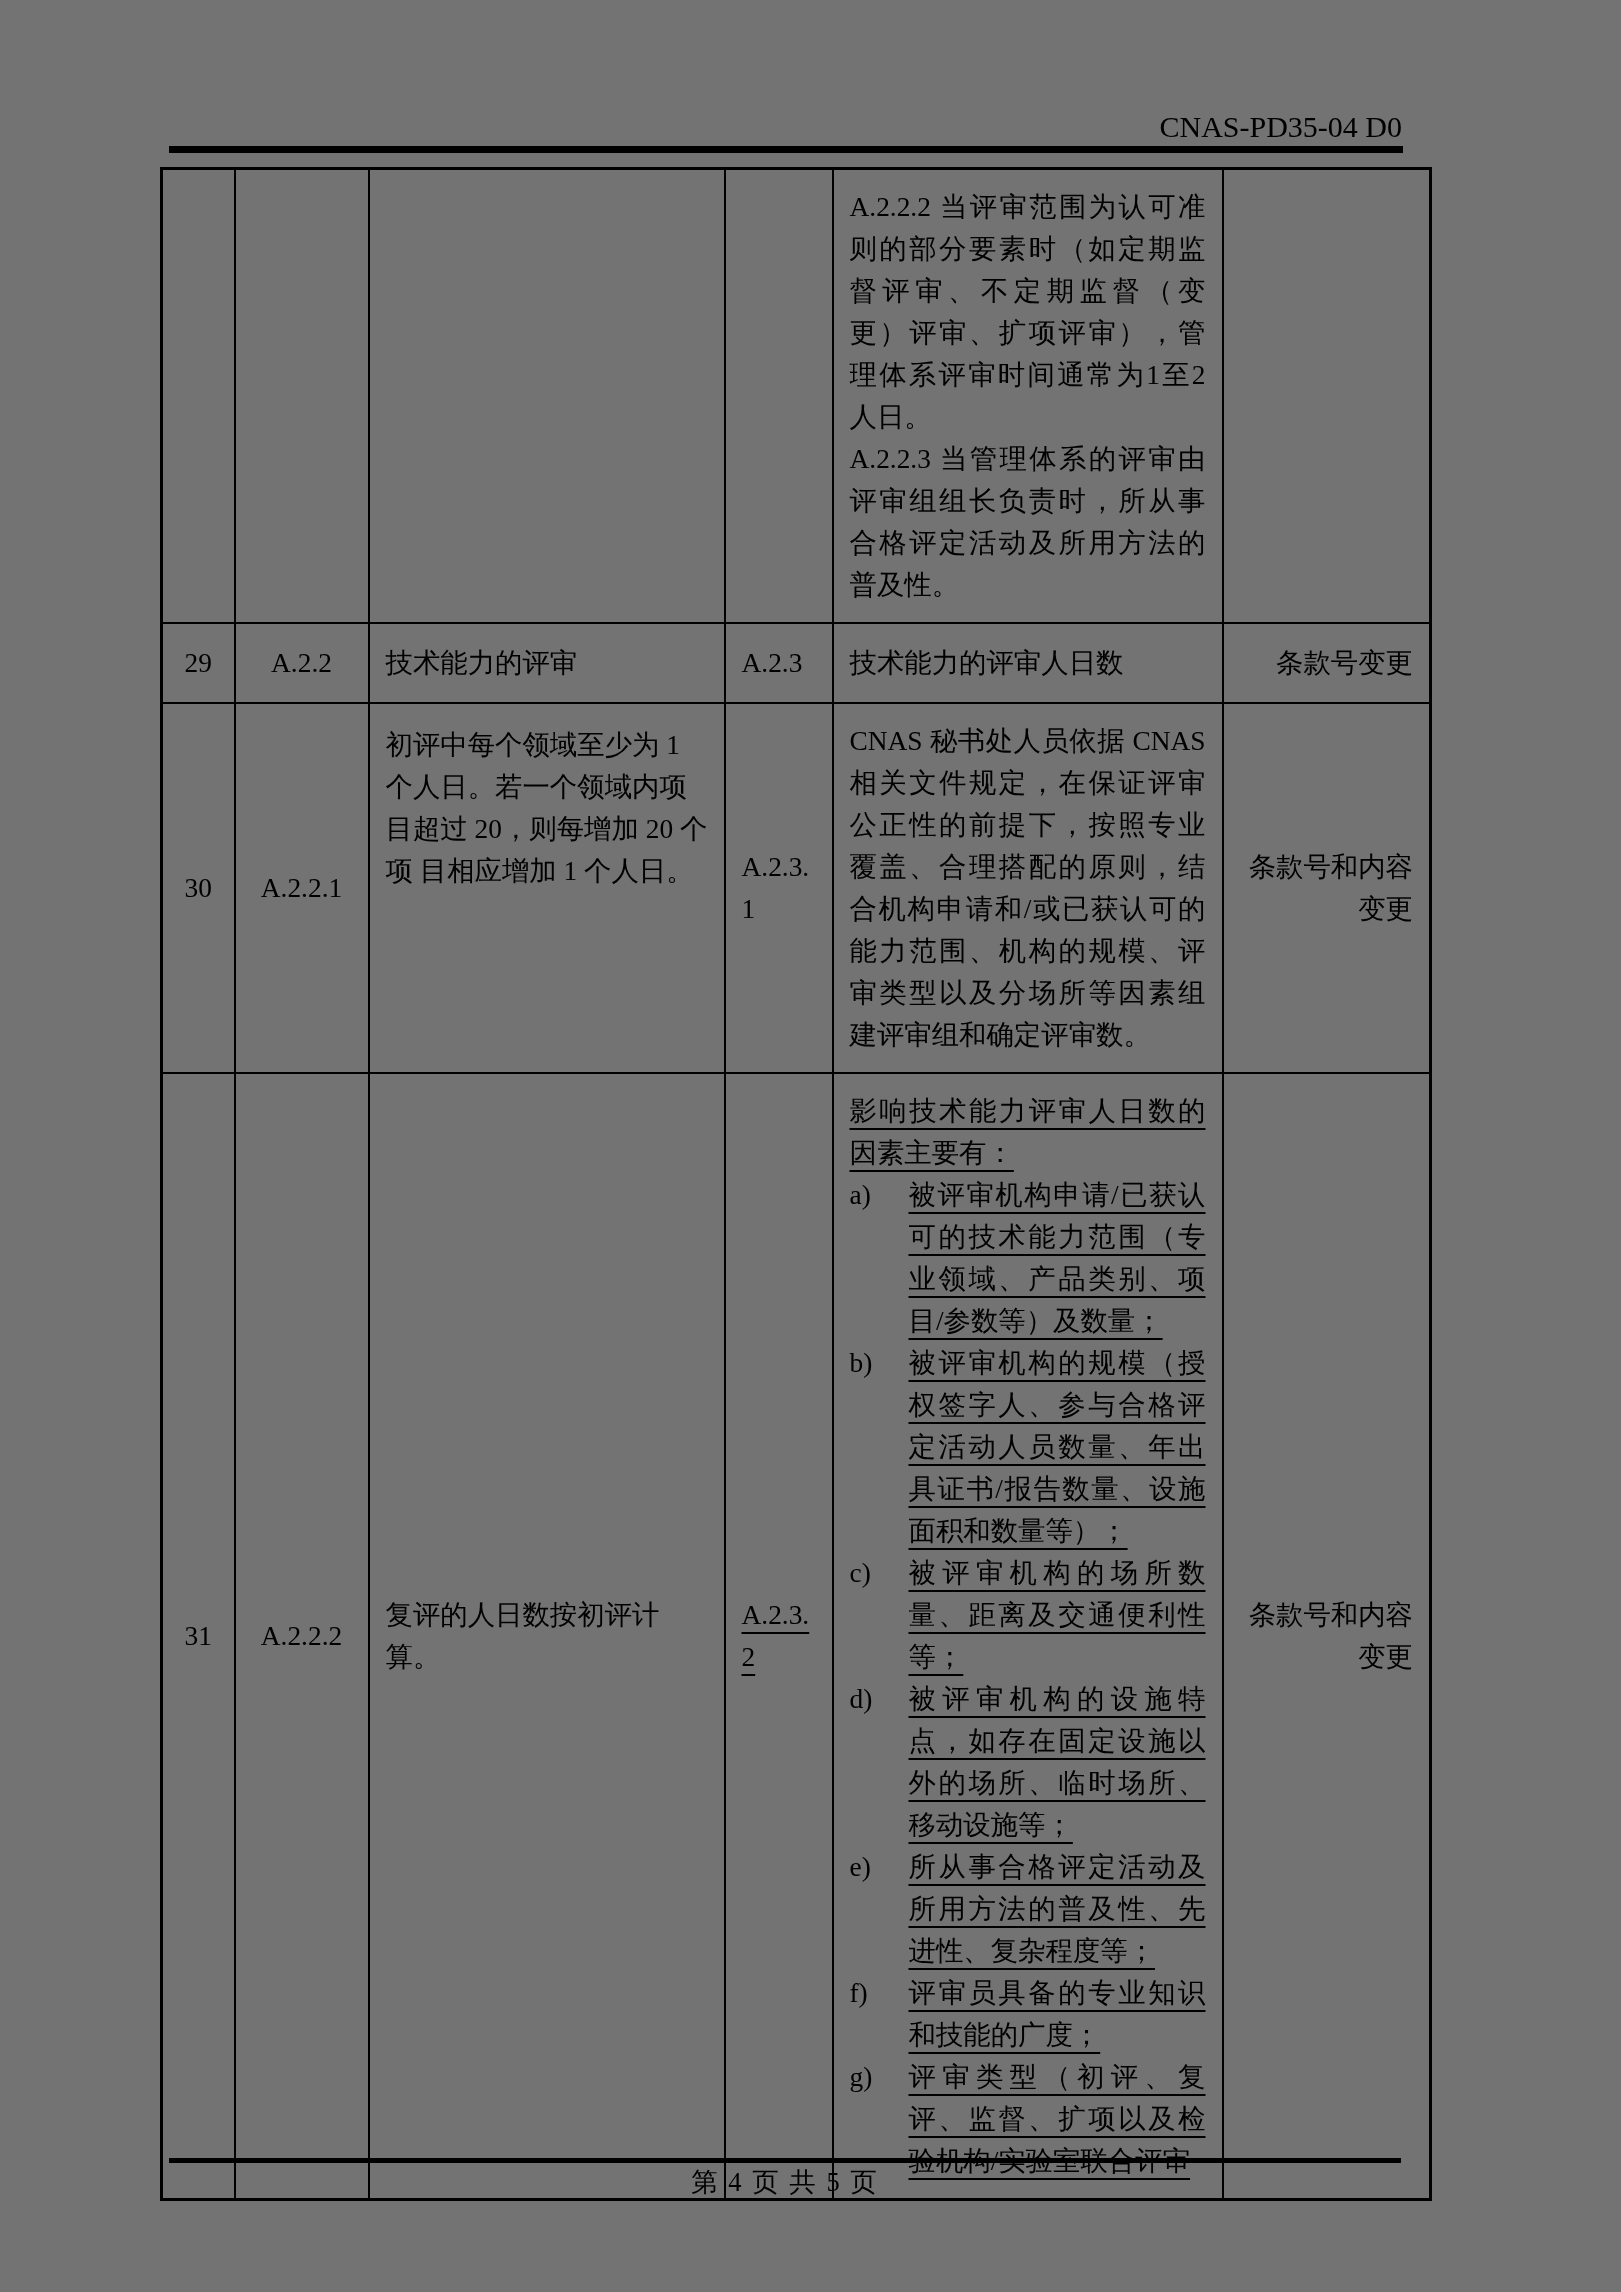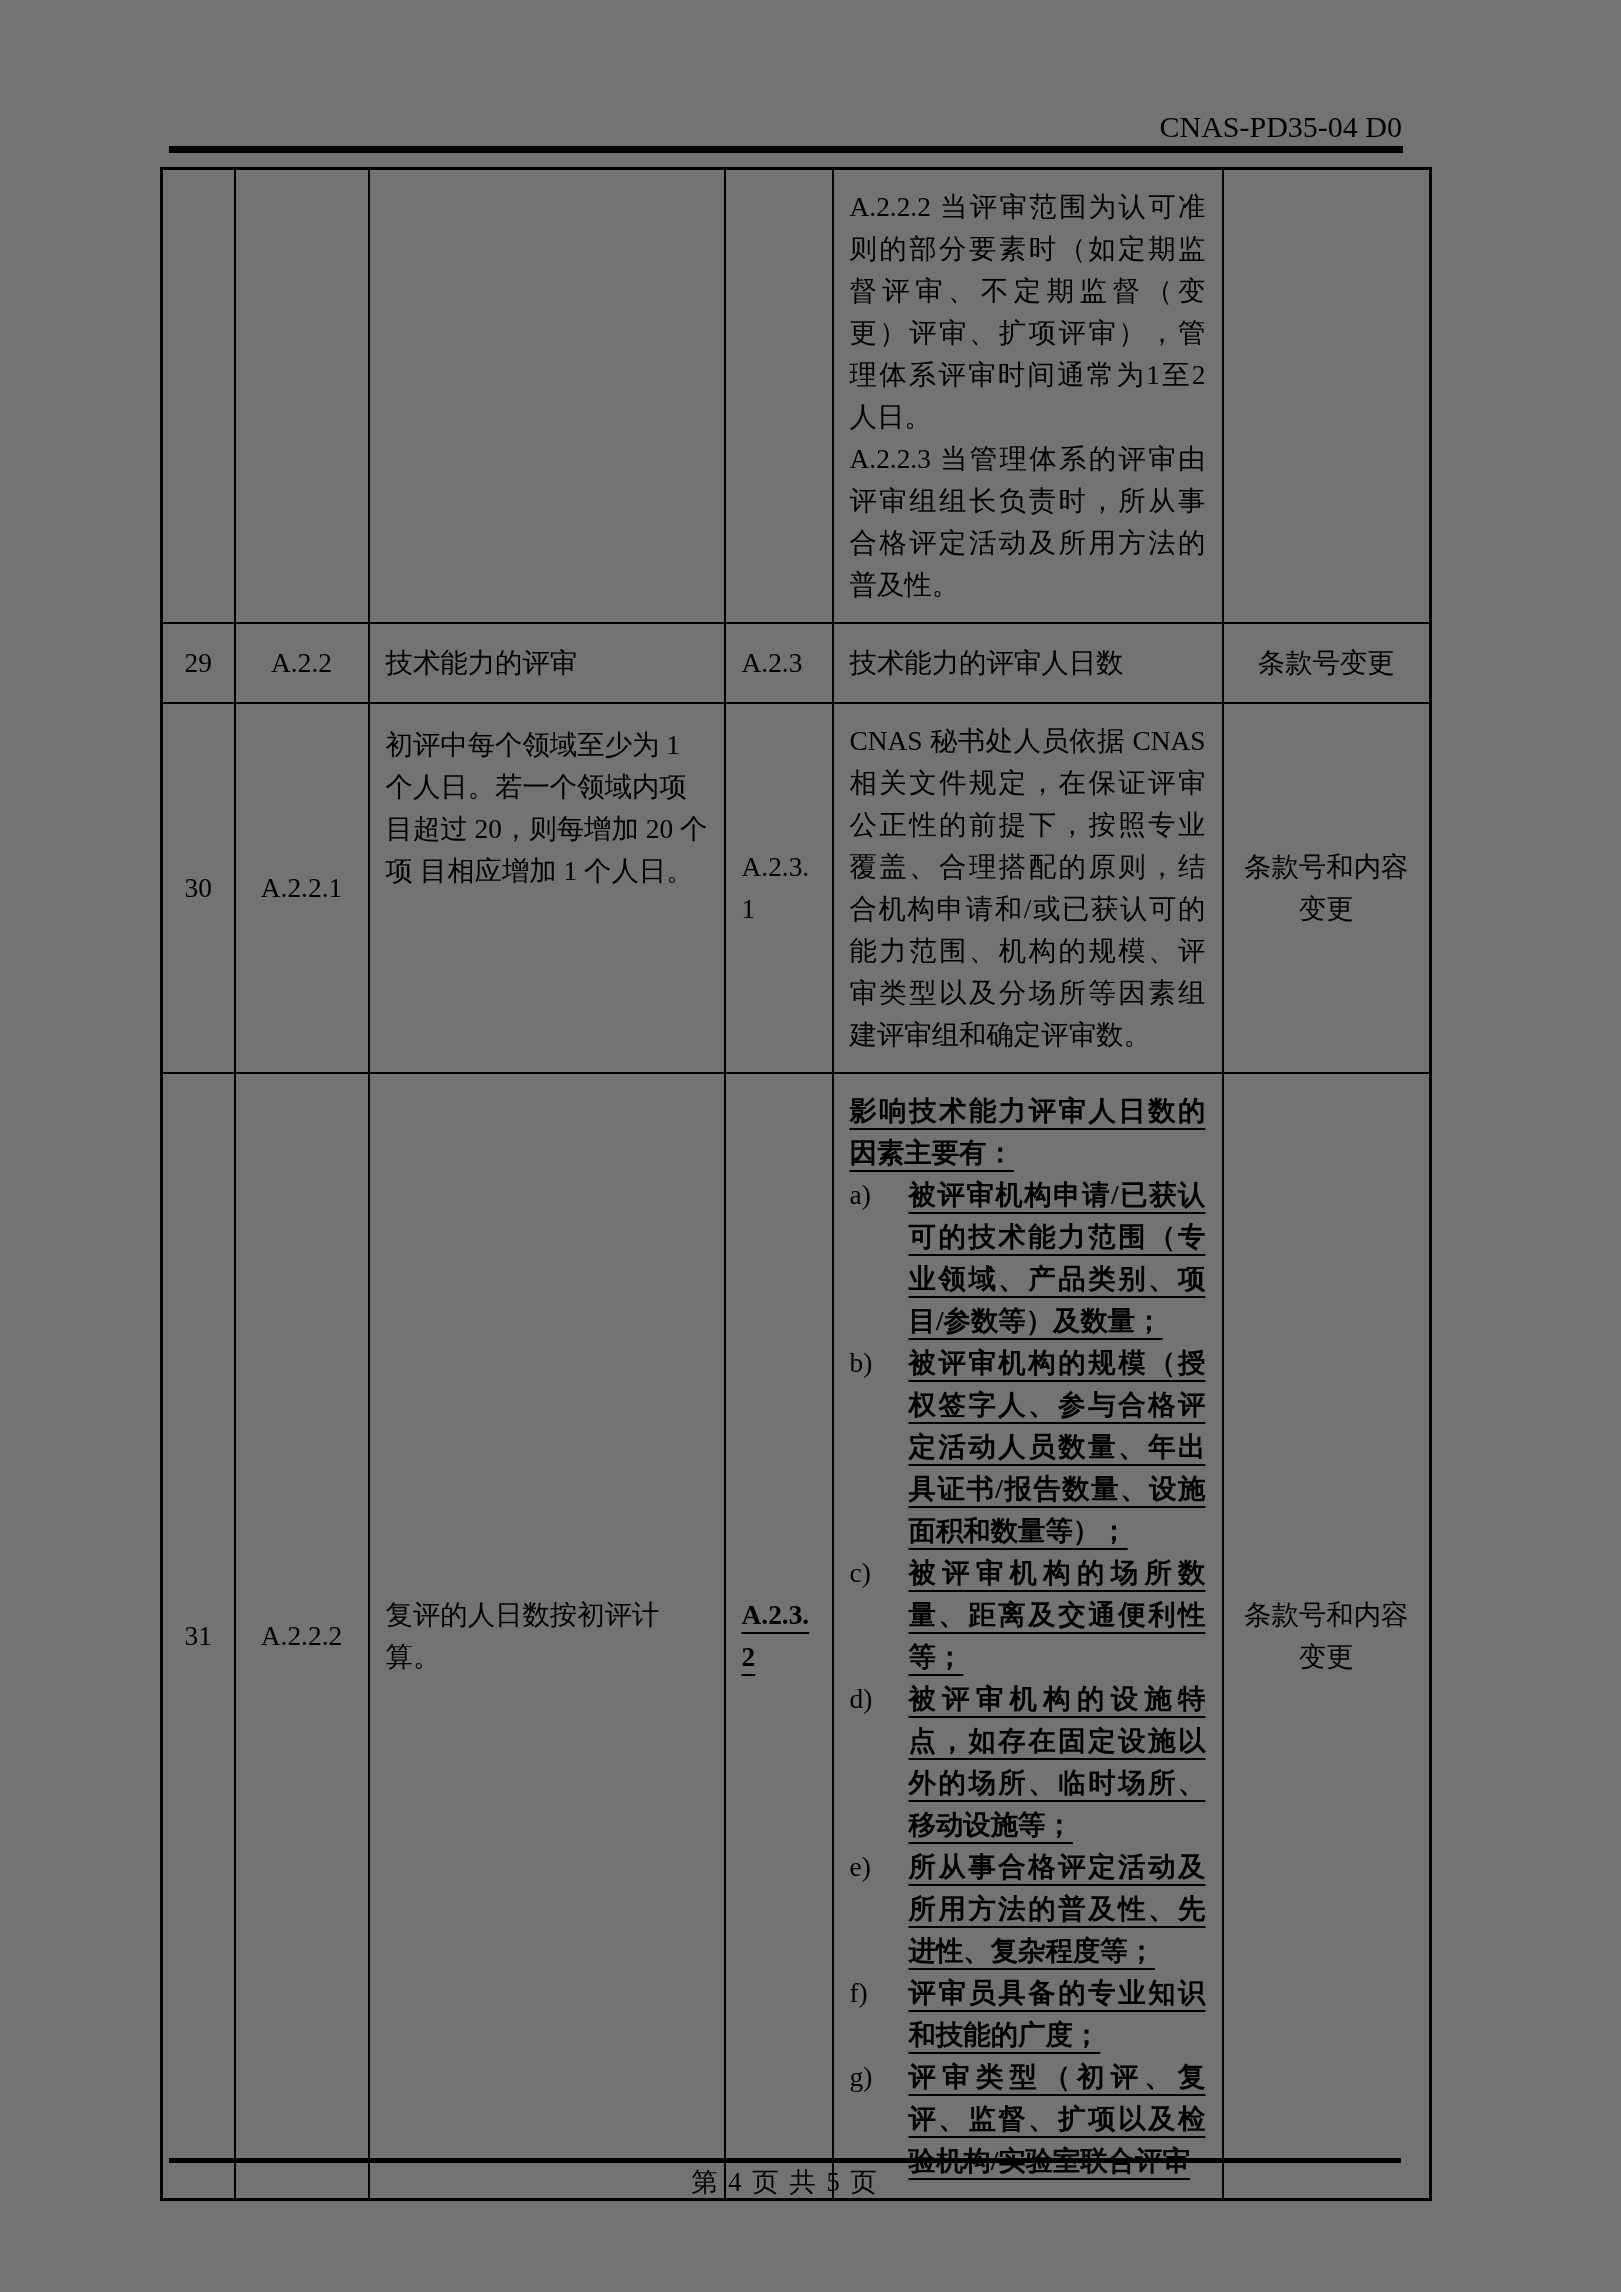--- a/index.html
+++ b/index.html
@@ -59,24 +59,23 @@
     vertical-align:top;
     text-align:justify;
     text-align-last:left;
     padding:7.8px 11.8px 3.9px 13.7px;
   }
   .para{text-align:justify;text-align-last:left;}
   .u{
     text-decoration:underline;
     text-decoration-thickness:2px;
     text-underline-offset:7.8px;
-    font-weight:bold;
   }
   .chg{
-    text-align:center;
+    text-align:right;
     line-height:42px;
     padding:0 13.7px;
     margin-top:8px;
   }
   .list-item{display:flex;}
   .list-item .lab{flex:0 0 59px;}
   .list-item .txt{flex:1 1 auto;text-align:justify;text-align-last:left;}
   .footer-rule{
     position:absolute;
     left:169px;top:2158px;width:1232px;height:4.9px;

